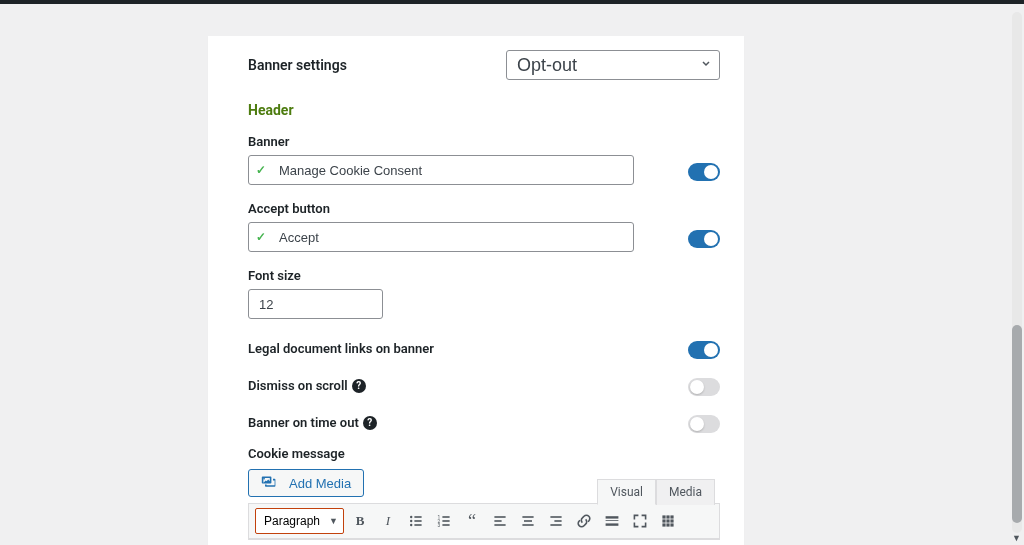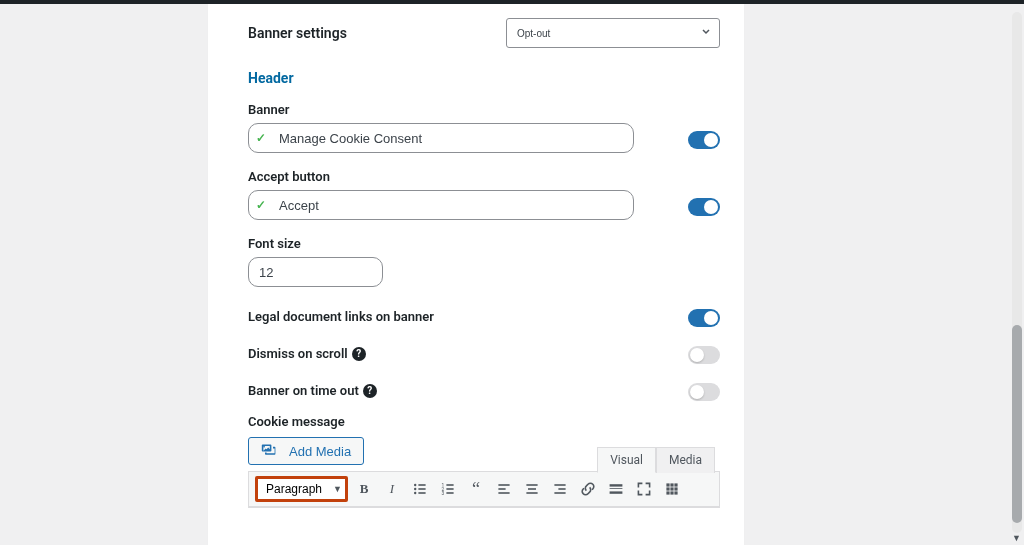--- a/index.html
+++ b/index.html
@@ -27,20 +27,21 @@
     background: #f0f0f1;
     flex-shrink: 0;
   }
   .card {
     width: 536px;
     background: #fff;
     box-shadow: 0 1px 1px rgba(0,0,0,.04);
     padding: 0 0 8px 0;
     flex-shrink: 0;
     position: relative;
+    margin-top: 32px;
   }
   .card-inner {
     padding: 0 24px 0 40px;
   }
   .gutter-right {
     flex: 1;
     background: #f0f0f1;
   }
 
   .row {
@@ -50,21 +51,21 @@
   }
   .row-label {
     font-size: 14px;
     font-weight: 600;
     color: #1d2327;
     width: 250px;
   }
   .section-hdr {
     font-size: 14px;
     font-weight: 700;
-    color: #0369a1;
+    color: #4d7c0f;
     margin-top: 22px;
   }
   .field-label {
     font-size: 13px;
     font-weight: 600;
     color: #1d2327;
     margin-top: 16px;
   }
   .help {
     font-size: 12px;
@@ -78,21 +79,21 @@
     width: 214px;
     margin-left: 8px;
   }
   select.select {
     width: 100%;
     height: 30px;
     border: 1px solid #8c8f94;
     border-radius: 3px;
     background: #fff;
     padding: 0 30px 0 10px;
-    font-size: 10px;
+    font-size: 18px;
     color: #3c434a;
     appearance: none;
   }
   .select-chevron {
     position: absolute;
     right: 8px;
     top: 50%;
     transform: translateY(-50%);
     pointer-events: none;
     color: #50575e;
@@ -100,21 +101,21 @@
 
   .text-input-wrap {
     position: relative;
     width: 386px;
     margin-top: 6px;
   }
   input.text-input {
     width: 100%;
     height: 30px;
     border: 1px solid #8c8f94;
-    border-radius: 10px;
+    border-radius: 3px;
     padding: 0 10px 0 30px;
     font-size: 13px;
     color: #3c434a;
     background: #fff;
   }
   input.text-input.small {
     width: 135px;
     padding-left: 10px;
   }
   .check-prefix {
@@ -222,21 +223,21 @@
   }
   .editor-toolbar {
     display: flex;
     align-items: center;
     gap: 4px;
     background: #f6f7f7;
     border-bottom: 1px solid #dcdcde;
     padding: 4px 6px;
   }
   .fmt-select {
-    border: 3px solid #c2410c;
+    border: 1px solid #c2410c;
     background: #fff;
     height: 26px;
     font-size: 12px;
     padding: 0 22px 0 8px;
     appearance: none;
     position: relative;
     border-radius: 2px;
   }
   .fmt-wrap { position: relative; }
   .fmt-wrap .tri {

